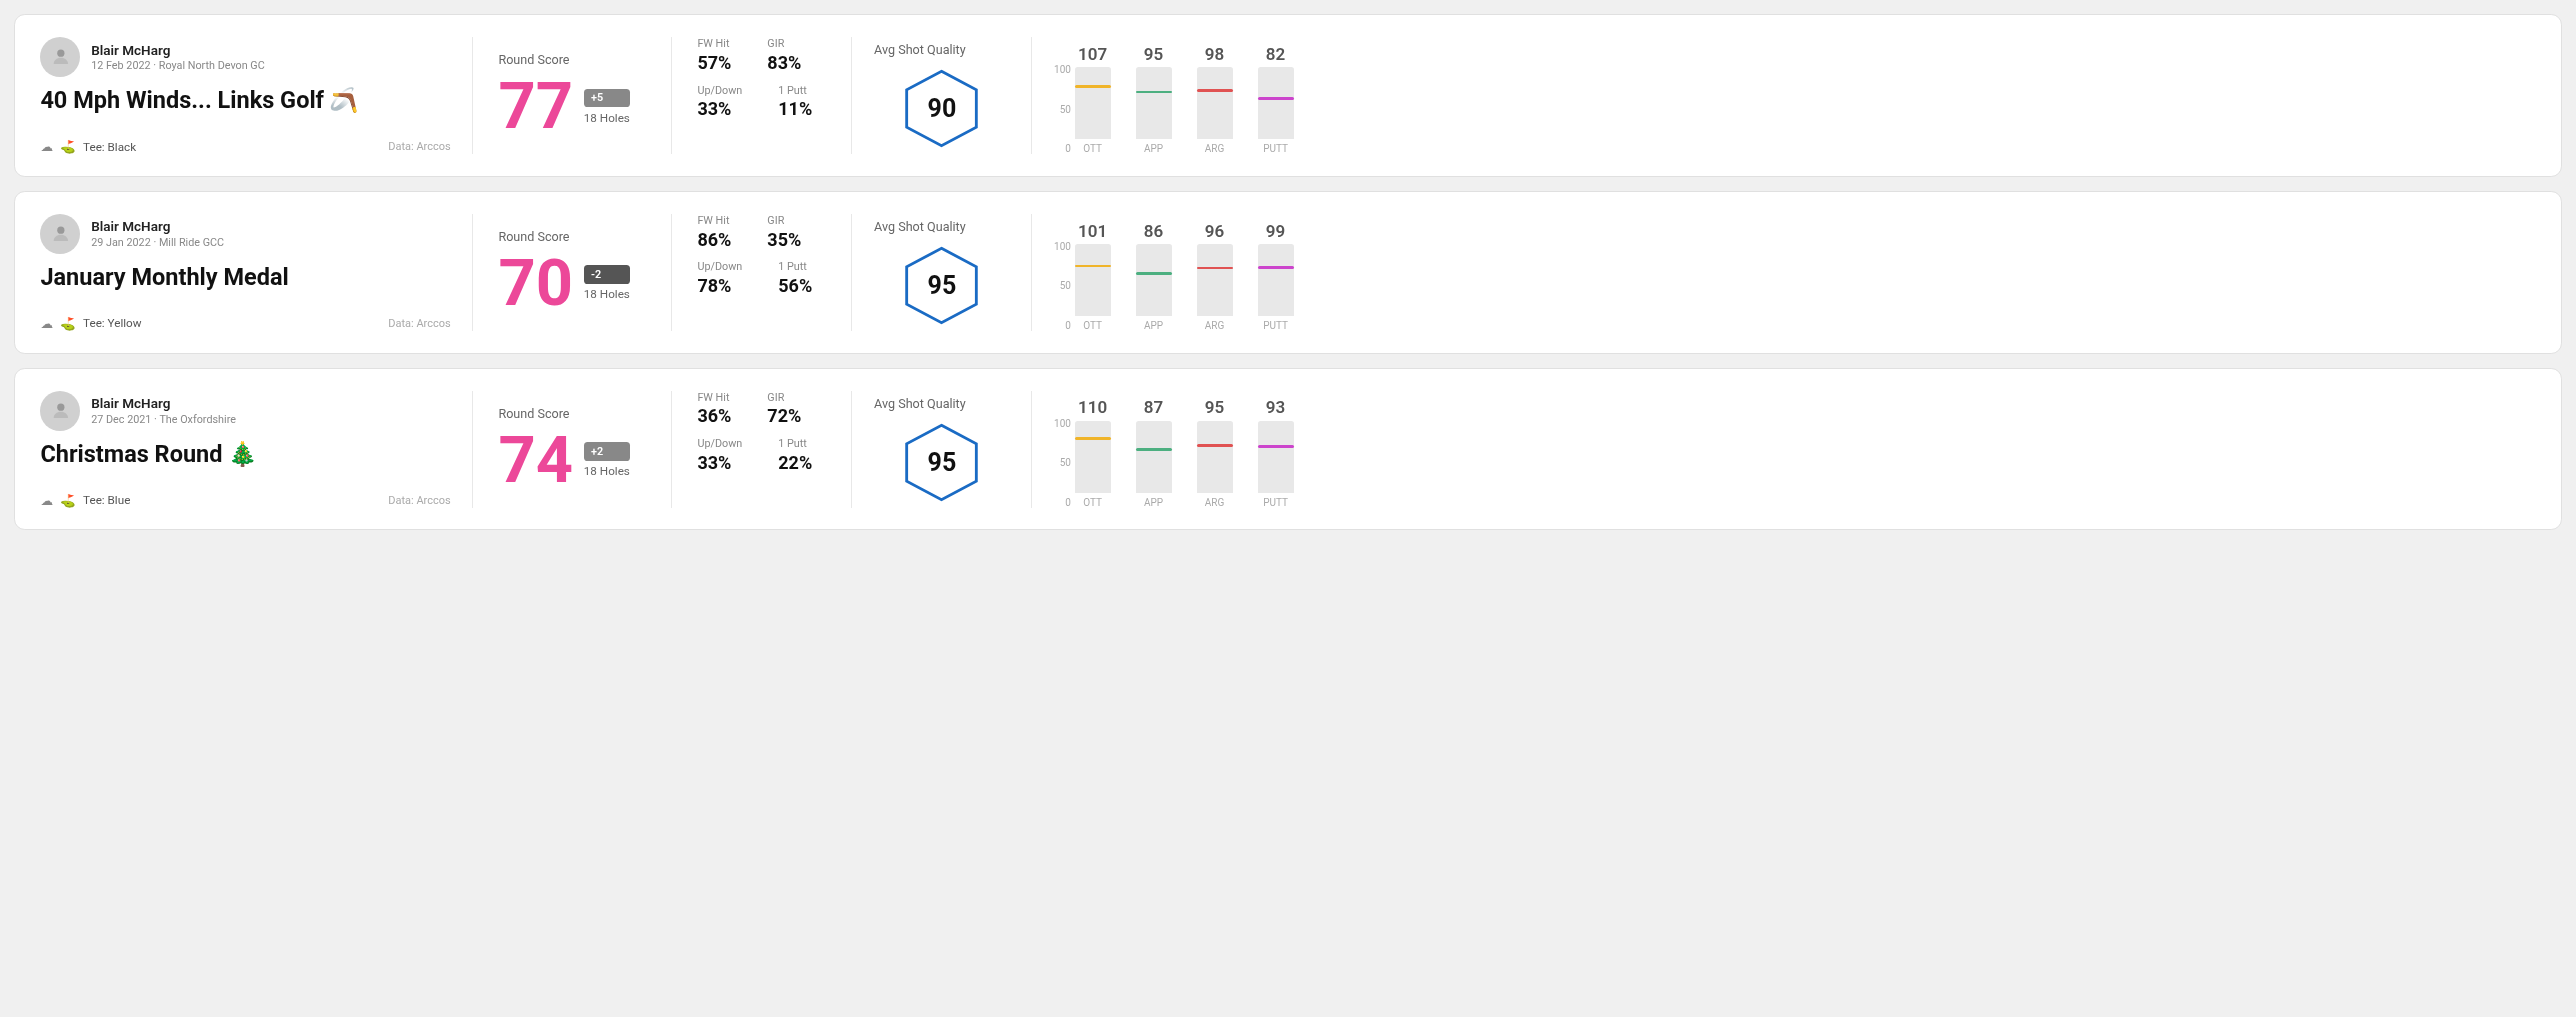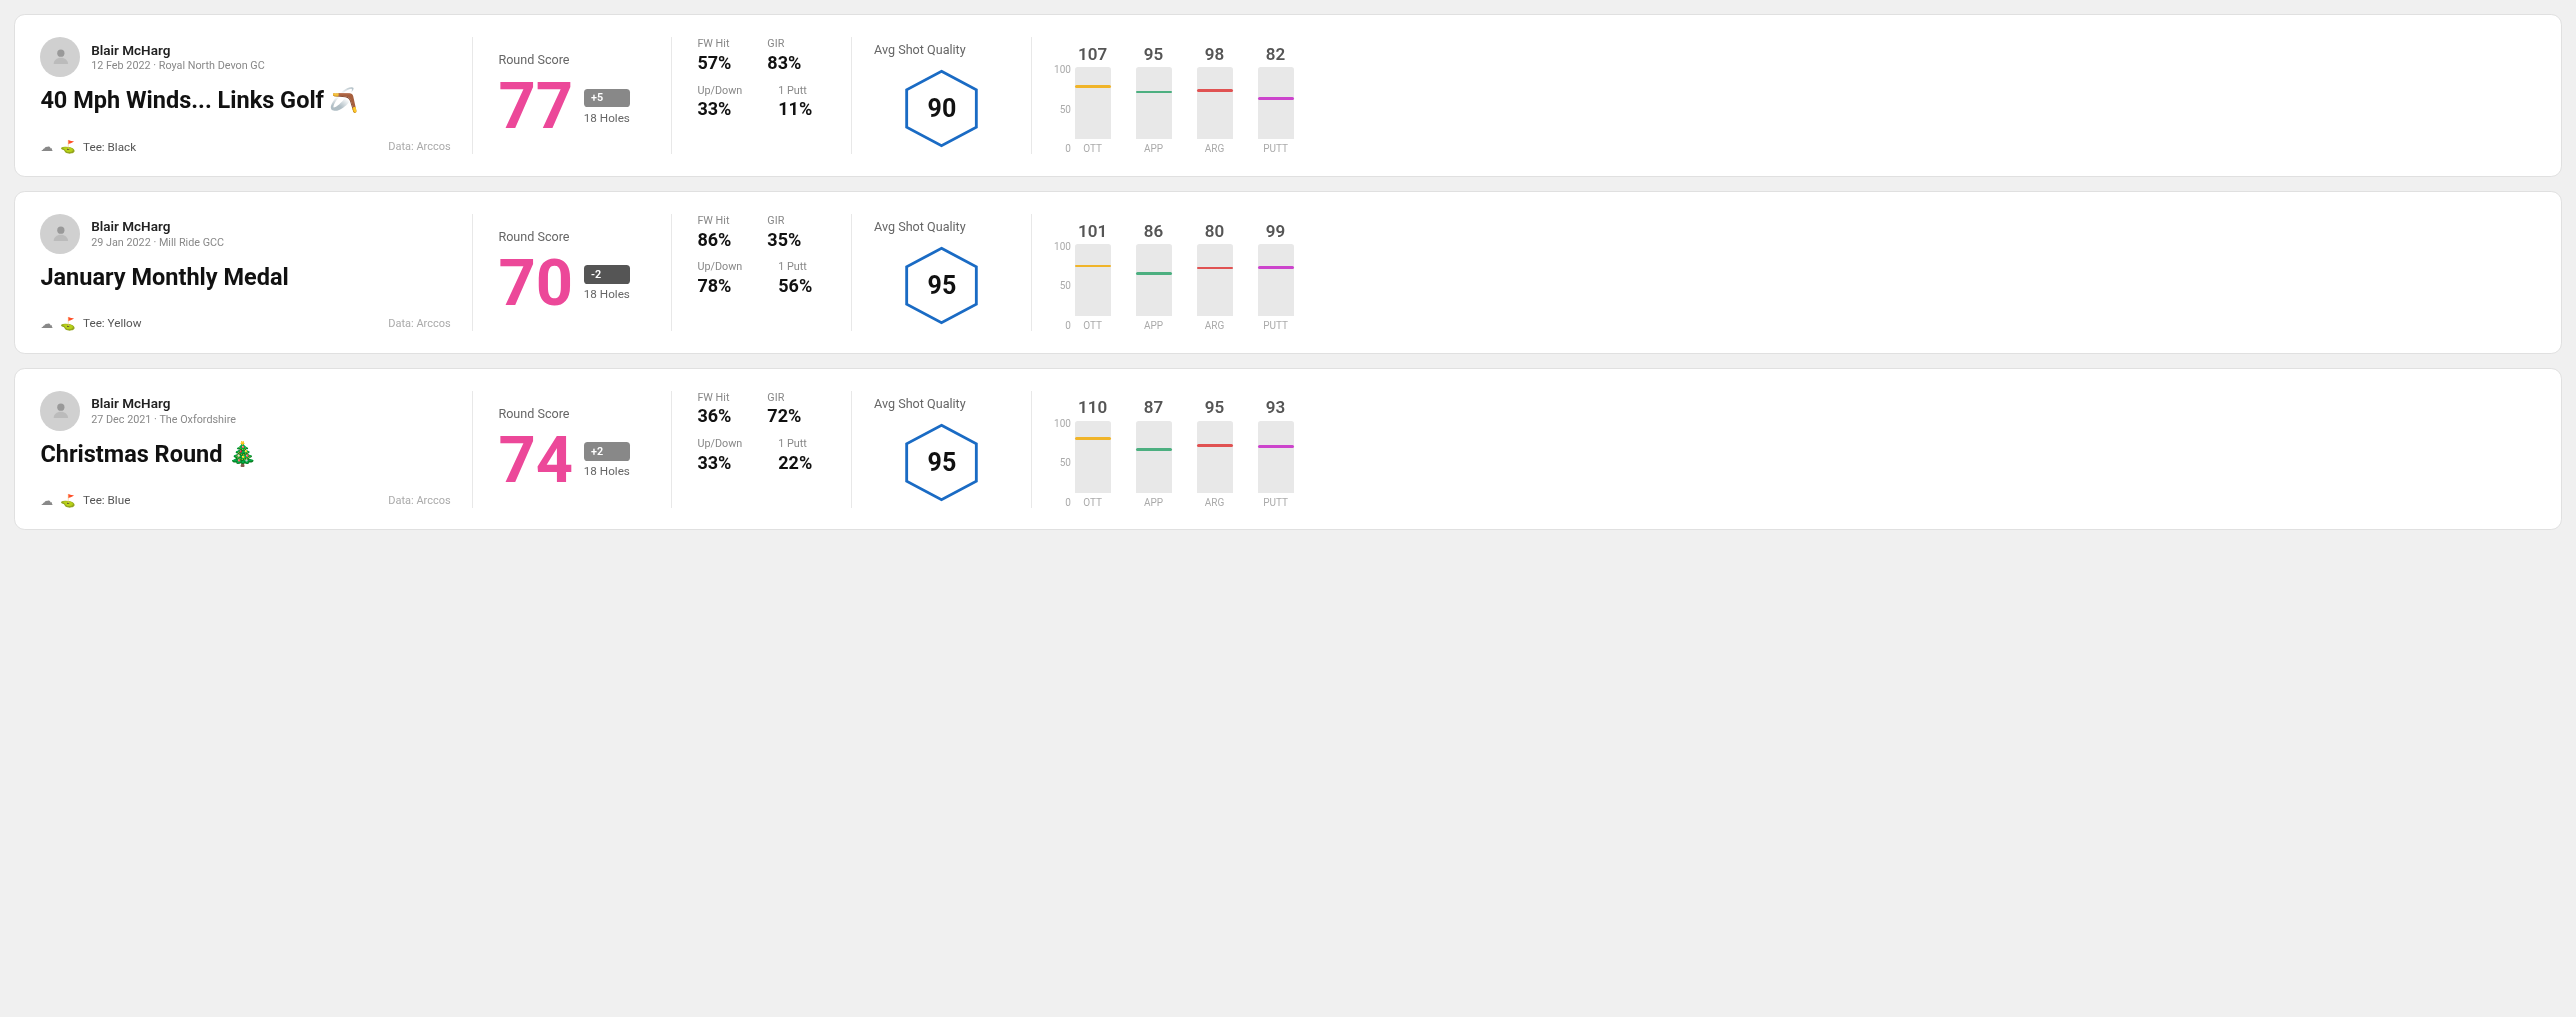--- a/index.html
+++ b/index.html
@@ -465,21 +465,21 @@
     </div>
             <div class="bar-group">
       <span class="bar-value">86</span>
       <div class="bar-container">
         <div class="bar-fill" style="height:58%; background:#e8e8e8;"></div>
         <div class="bar-line app-line" style="bottom:58%; left:0; right:0; position:absolute; height:2.7px;"></div>
       </div>
       <span class="bar-label">APP</span>
     </div>
             <div class="bar-group">
-      <span class="bar-value">80</span>
+      <span class="bar-value">96</span>
       <div class="bar-container">
         <div class="bar-fill" style="height:65%; background:#e8e8e8;"></div>
         <div class="bar-line arg-line" style="bottom:65%; left:0; right:0; position:absolute; height:2.7px;"></div>
       </div>
       <span class="bar-label">ARG</span>
     </div>
             <div class="bar-group">
       <span class="bar-value">99</span>
       <div class="bar-container">
         <div class="bar-fill" style="height:66%; background:#e8e8e8;"></div>

